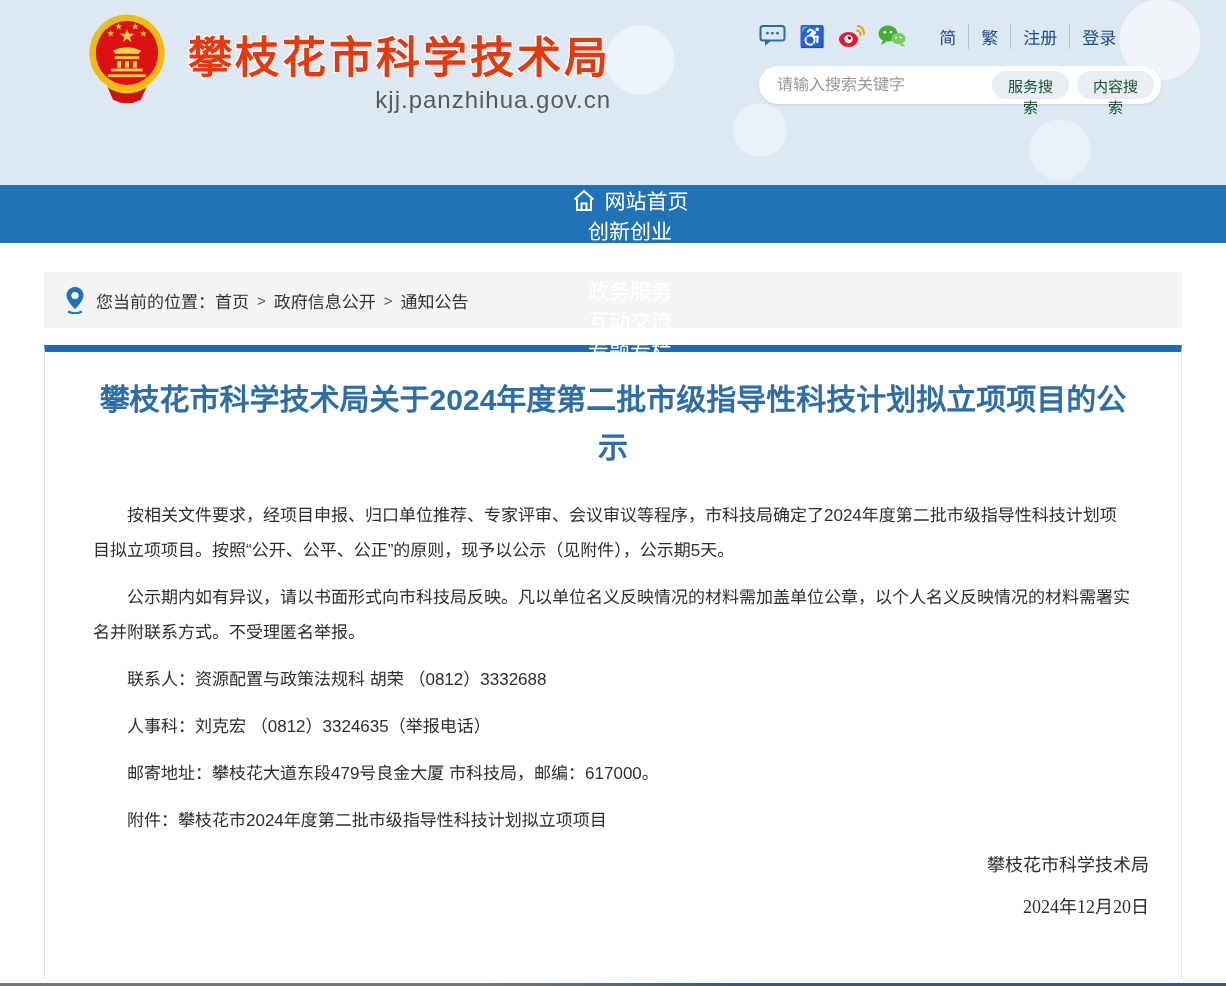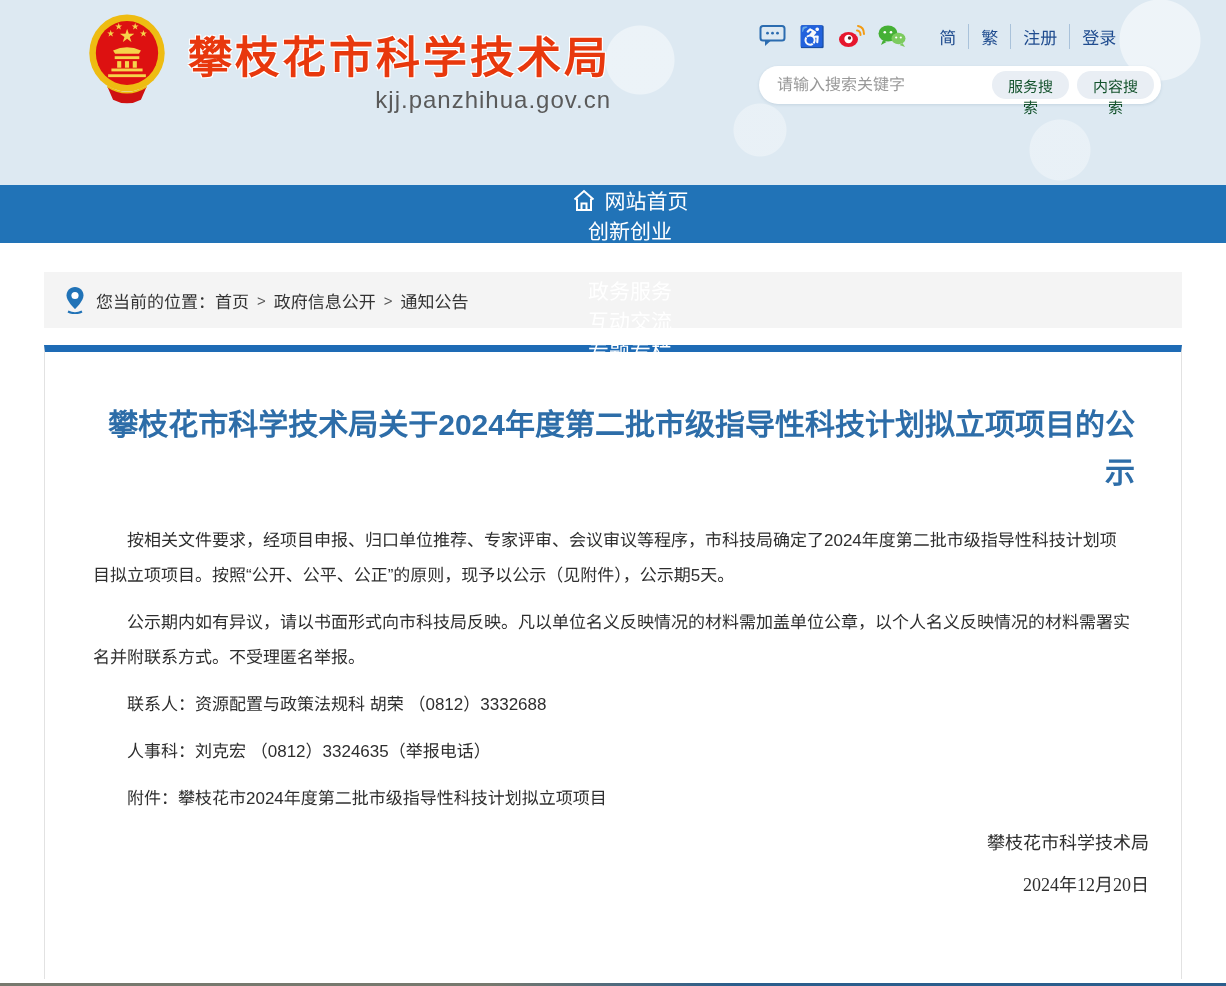--- a/index.html
+++ b/index.html
@@ -45,21 +45,21 @@
   
   .breadcrumb { width:1138px; margin:29px auto 0; height:56px; background:#f4f4f4;
     display:flex; align-items:center; padding-left:20px; font-size:17px; color:#333; }
   .breadcrumb .pin { margin-right:10px; display:inline-flex; }
   .breadcrumb a { color:#333; text-decoration:none; cursor:pointer; }
   .crumb-sep { margin:0 8px; color:#555; font-size:15px; }
 
   
   .article { width:1138px; height:634px; margin:17px auto 0; background:#fff;
     border-top:7px solid #1e6bb5; border-left:1px solid #e2e2e2; border-right:1px solid #e2e2e2; overflow:hidden; }
-  .article-title { margin:49px 46px 0; text-align:right; font-size:30px; line-height:48px;
+  .article-title { margin:24px 46px 0; text-align:center; font-size:30px; line-height:48px;
     font-weight:bold; color:var(--title_blue, #2d6da8); }
   .meta-bar { margin:24px 48px 0; height:30px; background:#f4f4f4; display:flex; align-items:center;
     justify-content:center; gap:58px; font-size:14px; color:#4a4a4a; }
   .meta-item { display:flex; align-items:center; white-space:nowrap; }
   .fs-opt { margin:0 5px; cursor:pointer; color:#4a4a4a; }
   .article-body { margin:26px 48px 0; font-family:Liberation Sans, sans-serif; font-size:17px; color:#2e2e2e; }
   .article-body p { text-indent:2em; line-height:35px; margin-bottom:12px; }
   .signature { margin:2px 32px 0 0; text-align:right; font-family:"Liberation Serif", serif; font-size:18px; color:#2e2e2e; }
   .signature .sig-date { margin-top:16px; }
 
@@ -191,20 +191,21 @@
 
   <main class="article">
     <h1 class="article-title">攀枝花市科学技术局关于2024年度第二批市级指导性科技计划拟立项项目的公示</h1>
 
 
     <div class="article-body">
       <p>按相关文件要求，经项目申报、归口单位推荐、专家评审、会议审议等程序，市科技局确定了2024年度第二批市级指导性科技计划项目拟立项项目。按照“公开、公平、公正”的原则，现予以公示（见附件），公示期5天。</p>
       <p>公示期内如有异议，请以书面形式向市科技局反映。凡以单位名义反映情况的材料需加盖单位公章，以个人名义反映情况的材料需署实名并附联系方式。不受理匿名举报。</p>
       <p>联系人：资源配置与政策法规科 胡荣 （0812）3332688</p>
       <p>人事科：刘克宏 （0812）3324635（举报电话）</p>
+      <p>邮寄地址：攀枝花大道东段479号良金大厦 市科技局，邮编：617000。</p>
       <p>附件：攀枝花市2024年度第二批市级指导性科技计划拟立项项目</p>
     </div>
 
     <div class="signature">
       <div>攀枝花市科学技术局</div>
       <div class="sig-date">2024年12月20日</div>
     </div>
   </main>
 
   <div class="footer-line"></div>

